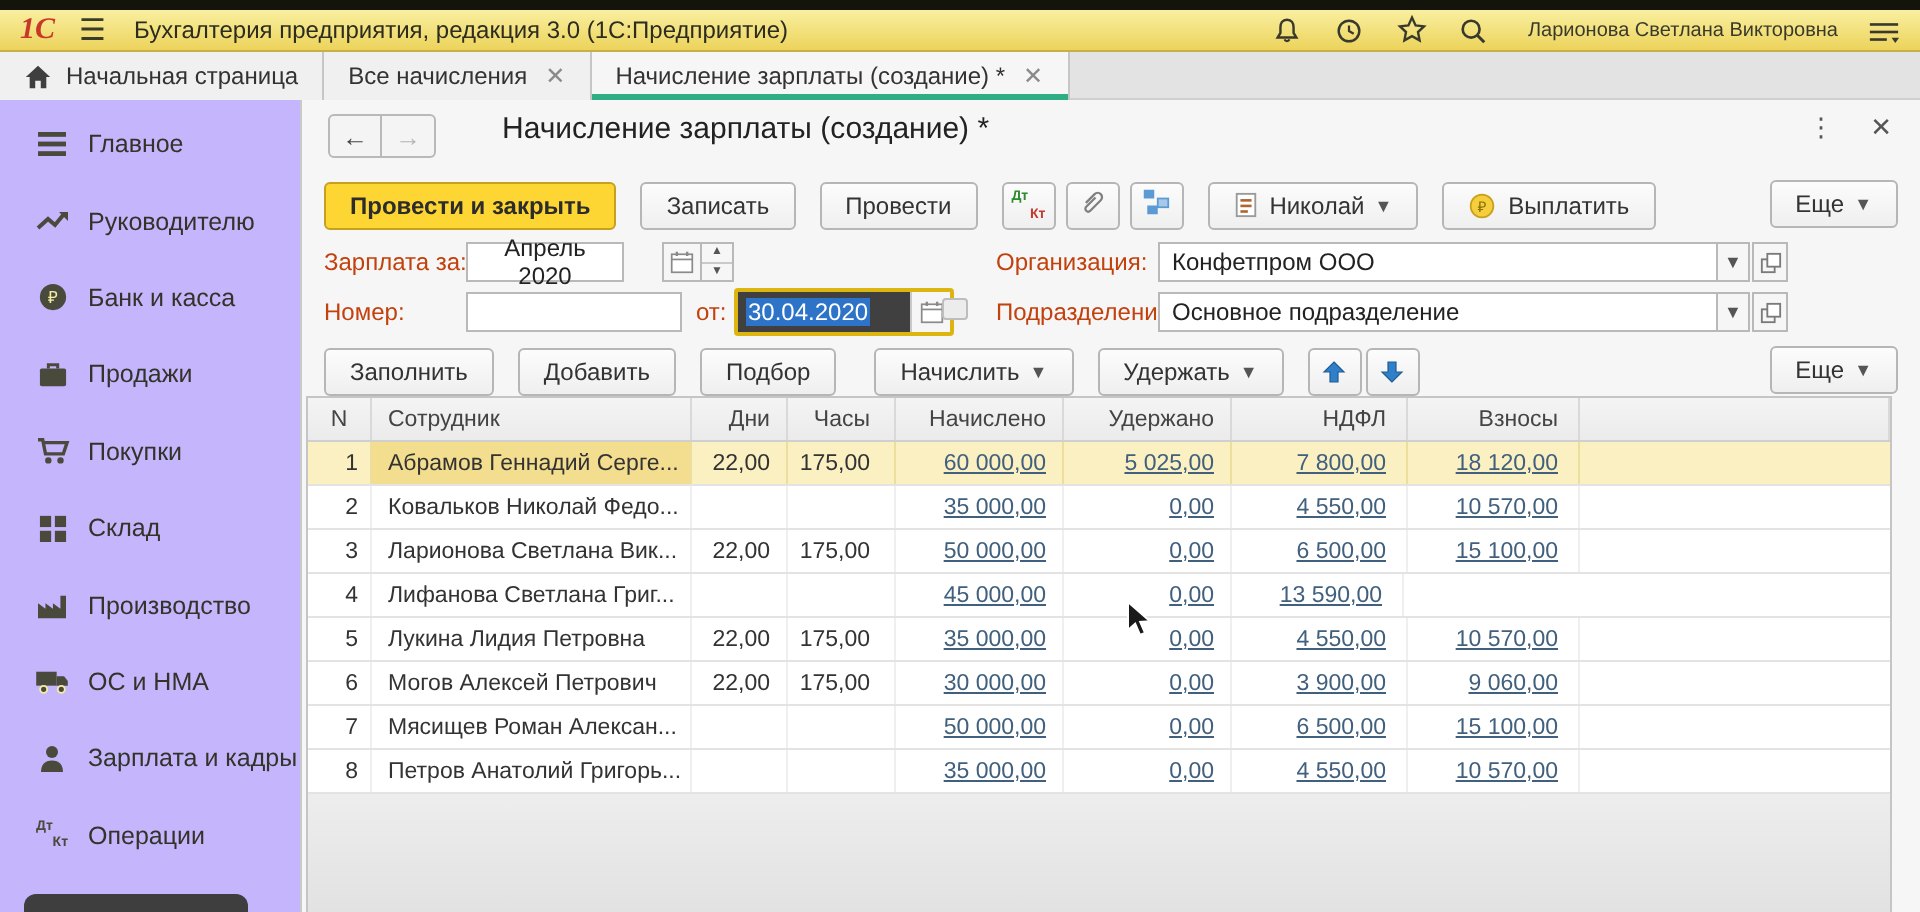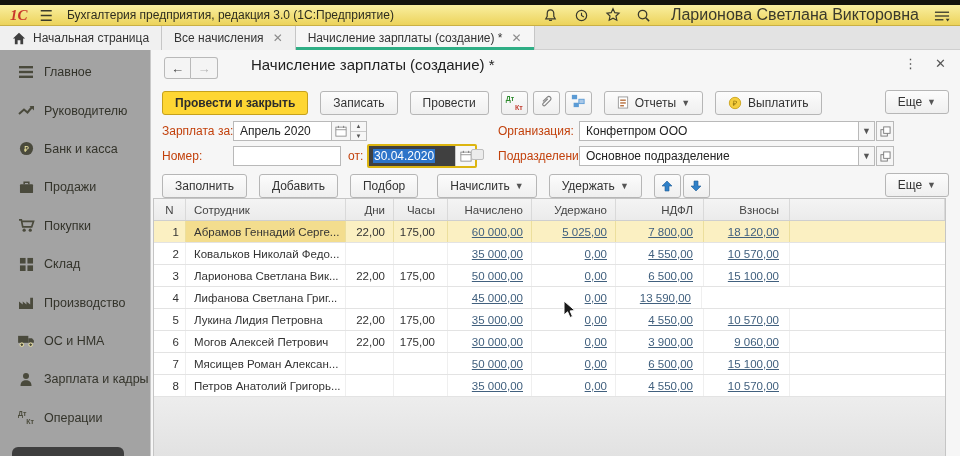--- a/index.html
+++ b/index.html
@@ -11,37 +11,37 @@
   #titlebar{position:absolute;left:0;top:5px;width:960px;height:21px;
     background:linear-gradient(#f9efa0,#ecd35b);border-bottom:1px solid #c9b045;
     display:flex;align-items:center;padding:0 10px;box-sizing:border-box;}
   #logo{font-family:"Liberation Serif",serif;font-style:italic;font-weight:bold;
     color:#c8372a;font-size:15px;margin-right:12px;line-height:1;}
   .burger{font-size:15px;color:#3b3b2a;margin-right:14px;line-height:1;}
   #app-title{font-size:12px;color:#2d2d1f;}
   #tb-right{margin-left:auto;display:flex;align-items:center;gap:15px;}
   .tb-ic{width:16px;height:16px;display:inline-flex;align-items:center;justify-content:center;}
   .tb-ic svg{display:block;}
-  #user-name{font-size:16px;color:#3a3a2c;margin-left:4px;}
+  #user-name{font-size:10px;color:#3a3a2c;margin-left:4px;}
   #svc-icon{display:flex;align-items:flex-end;gap:2px;}
 
   
   #tabbar{position:absolute;left:0;top:26px;width:960px;height:24px;background:#e3e3e3;
     display:flex;border-bottom:1px solid #cfcfcf;box-sizing:border-box;}
   .tab{position:relative;display:flex;align-items:center;gap:7px;padding:0 12px;
     background:#f0f0f0;border-right:1px solid #c6c6c6;font-size:12px;color:#333;
     box-sizing:border-box;height:24px;}
   .tab .tab-label{white-space:nowrap;}
   .tab .tab-close{color:#8a8a8a;font-size:12px;margin-left:2px;}
   .tab.active{background:#f6f6f6;}
   .tab.active::after{content:"";position:absolute;left:0;right:0;bottom:0;height:3px;background:#2fae85;}
   .home-ic svg{display:block;}
 
   
-  #sidebar{position:absolute;left:0;top:50px;width:150px;height:406px;background:#a3a3a3;
+  #sidebar{position:absolute;left:0;top:50px;width:150px;height:406px;background:#c4b5fd;
     padding-top:3px;box-sizing:border-box;}
   .side-item{height:38.4px;display:flex;align-items:center;padding-left:16px;box-sizing:border-box;}
   .side-icon{width:20px;height:18px;display:inline-flex;align-items:center;justify-content:center;margin-right:8px;}
   .side-icon svg{display:block;}
   .side-label{font-size:12.5px;color:#33332a;}
   .dtkt-mini{position:relative;width:16px;height:15px;font-size:7px;font-weight:bold;line-height:1;}
   .dtkt-mini .dt{position:absolute;left:0;top:0;color:#4a4a3a;}
   .dtkt-mini .kt{position:absolute;right:0;bottom:0;color:#4a4a3a;}
 
   
@@ -77,21 +77,21 @@
   .dtkt-btn .dt{position:absolute;left:0;top:0;color:#2e8b2e;}
   .dtkt-btn .kt{position:absolute;right:0;bottom:0;color:#c23b2e;}
 
   
   .flabel{position:absolute;font-size:12px;color:#c2410c;}
   .field{position:absolute;height:20px;background:#fff;border:1px solid #b9b9b9;
     font-size:12px;color:#222;display:flex;align-items:center;padding:0 6px;box-sizing:border-box;}
   .sq-btn{position:absolute;height:20px;background:#f6f6f6;border:1px solid #b9b9b9;
     display:flex;align-items:center;justify-content:center;box-sizing:border-box;}
   #lbl-salary{left:11px;top:74px;}
-  #fld-salary{left:82px;top:71px;width:99px;}
+  #fld-salary{left:82px;top:71px;width:79px;text-align:center;}
   #btn-sal-cal{left:180px;top:71px;width:20px;}
   #spin{left:199px;top:71px;width:17px;height:20px;position:absolute;border:1px solid #b9b9b9;
     background:#f6f6f6;box-sizing:border-box;display:flex;flex-direction:column;}
   #spin div{flex:1;display:flex;align-items:center;justify-content:center;font-size:6px;color:#555;line-height:1;}
   #spin .up{border-bottom:1px solid #c9c9c9;}
   #lbl-org{left:347px;top:74px;}
   #fld-org{left:428px;top:71px;width:280px;}
   #dd-org{left:707px;top:71px;width:17px;}
   #lk-org{left:725px;top:71px;width:18px;}
   #lbl-num{left:11px;top:99px;}
@@ -349,21 +349,21 @@
       </span>
       <button class="btn">
         <span class="bic">
             <svg width="12" height="13" viewBox="0 0 12 14">
               <rect x="1" y="1" width="10" height="12" fill="#fff" stroke="#9a9a9a"></rect>
               <line x1="3" y1="4.5" x2="9" y2="4.5" stroke="#b0642e" stroke-width="1.4"></line>
               <line x1="3" y1="7.5" x2="9" y2="7.5" stroke="#b0642e" stroke-width="1.4"></line>
               <line x1="3" y1="10.5" x2="7" y2="10.5" stroke="#b0642e" stroke-width="1.4"></line>
             </svg>
           </span>
-        <span>Отчеты</span>
+        <span>Николай</span>
         <span class="caret">▼</span>
       </button>
       <button class="btn">
         <span class="bic">
             <svg width="14" height="14" viewBox="0 0 16 16">
               <circle cx="8" cy="8" r="6.5" fill="#f5ce3e" stroke="#c9a119"></circle>
               <text x="8" y="11.2" font-size="8.5" text-anchor="middle" fill="#8a6d07" font-family="inherit">₽</text>
             </svg>
           </span>
         <span>Выплатить</span>

